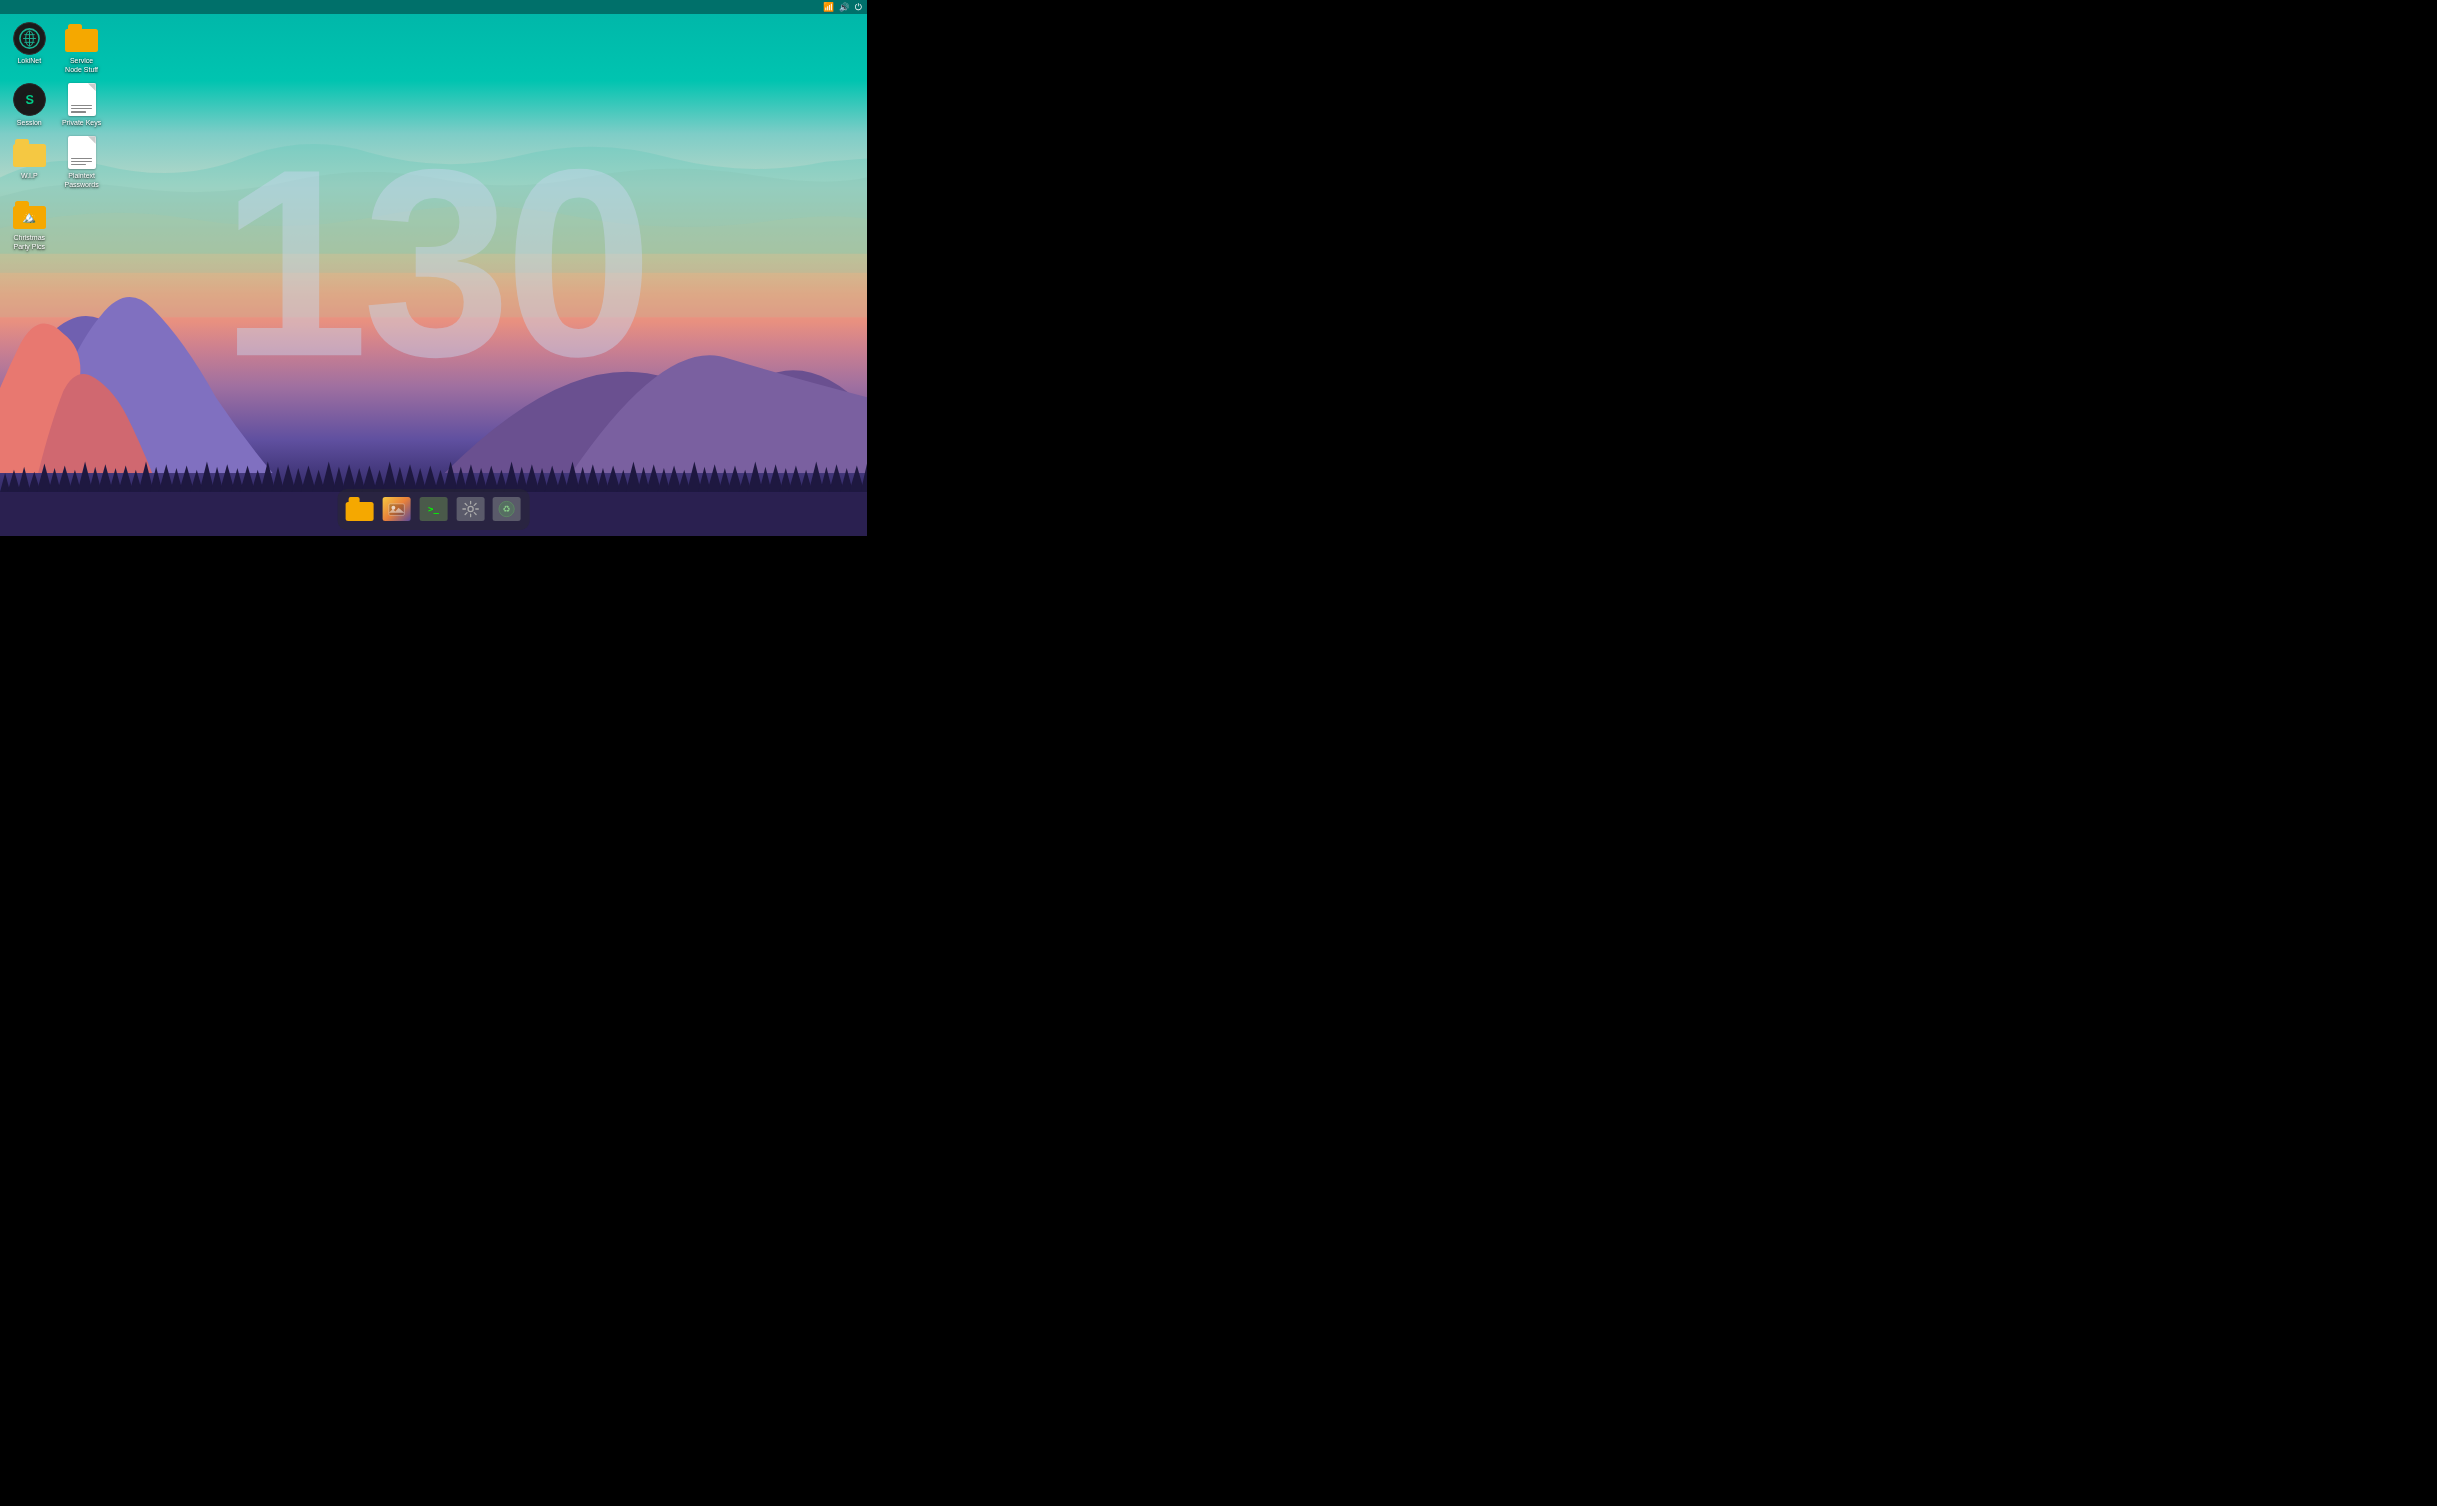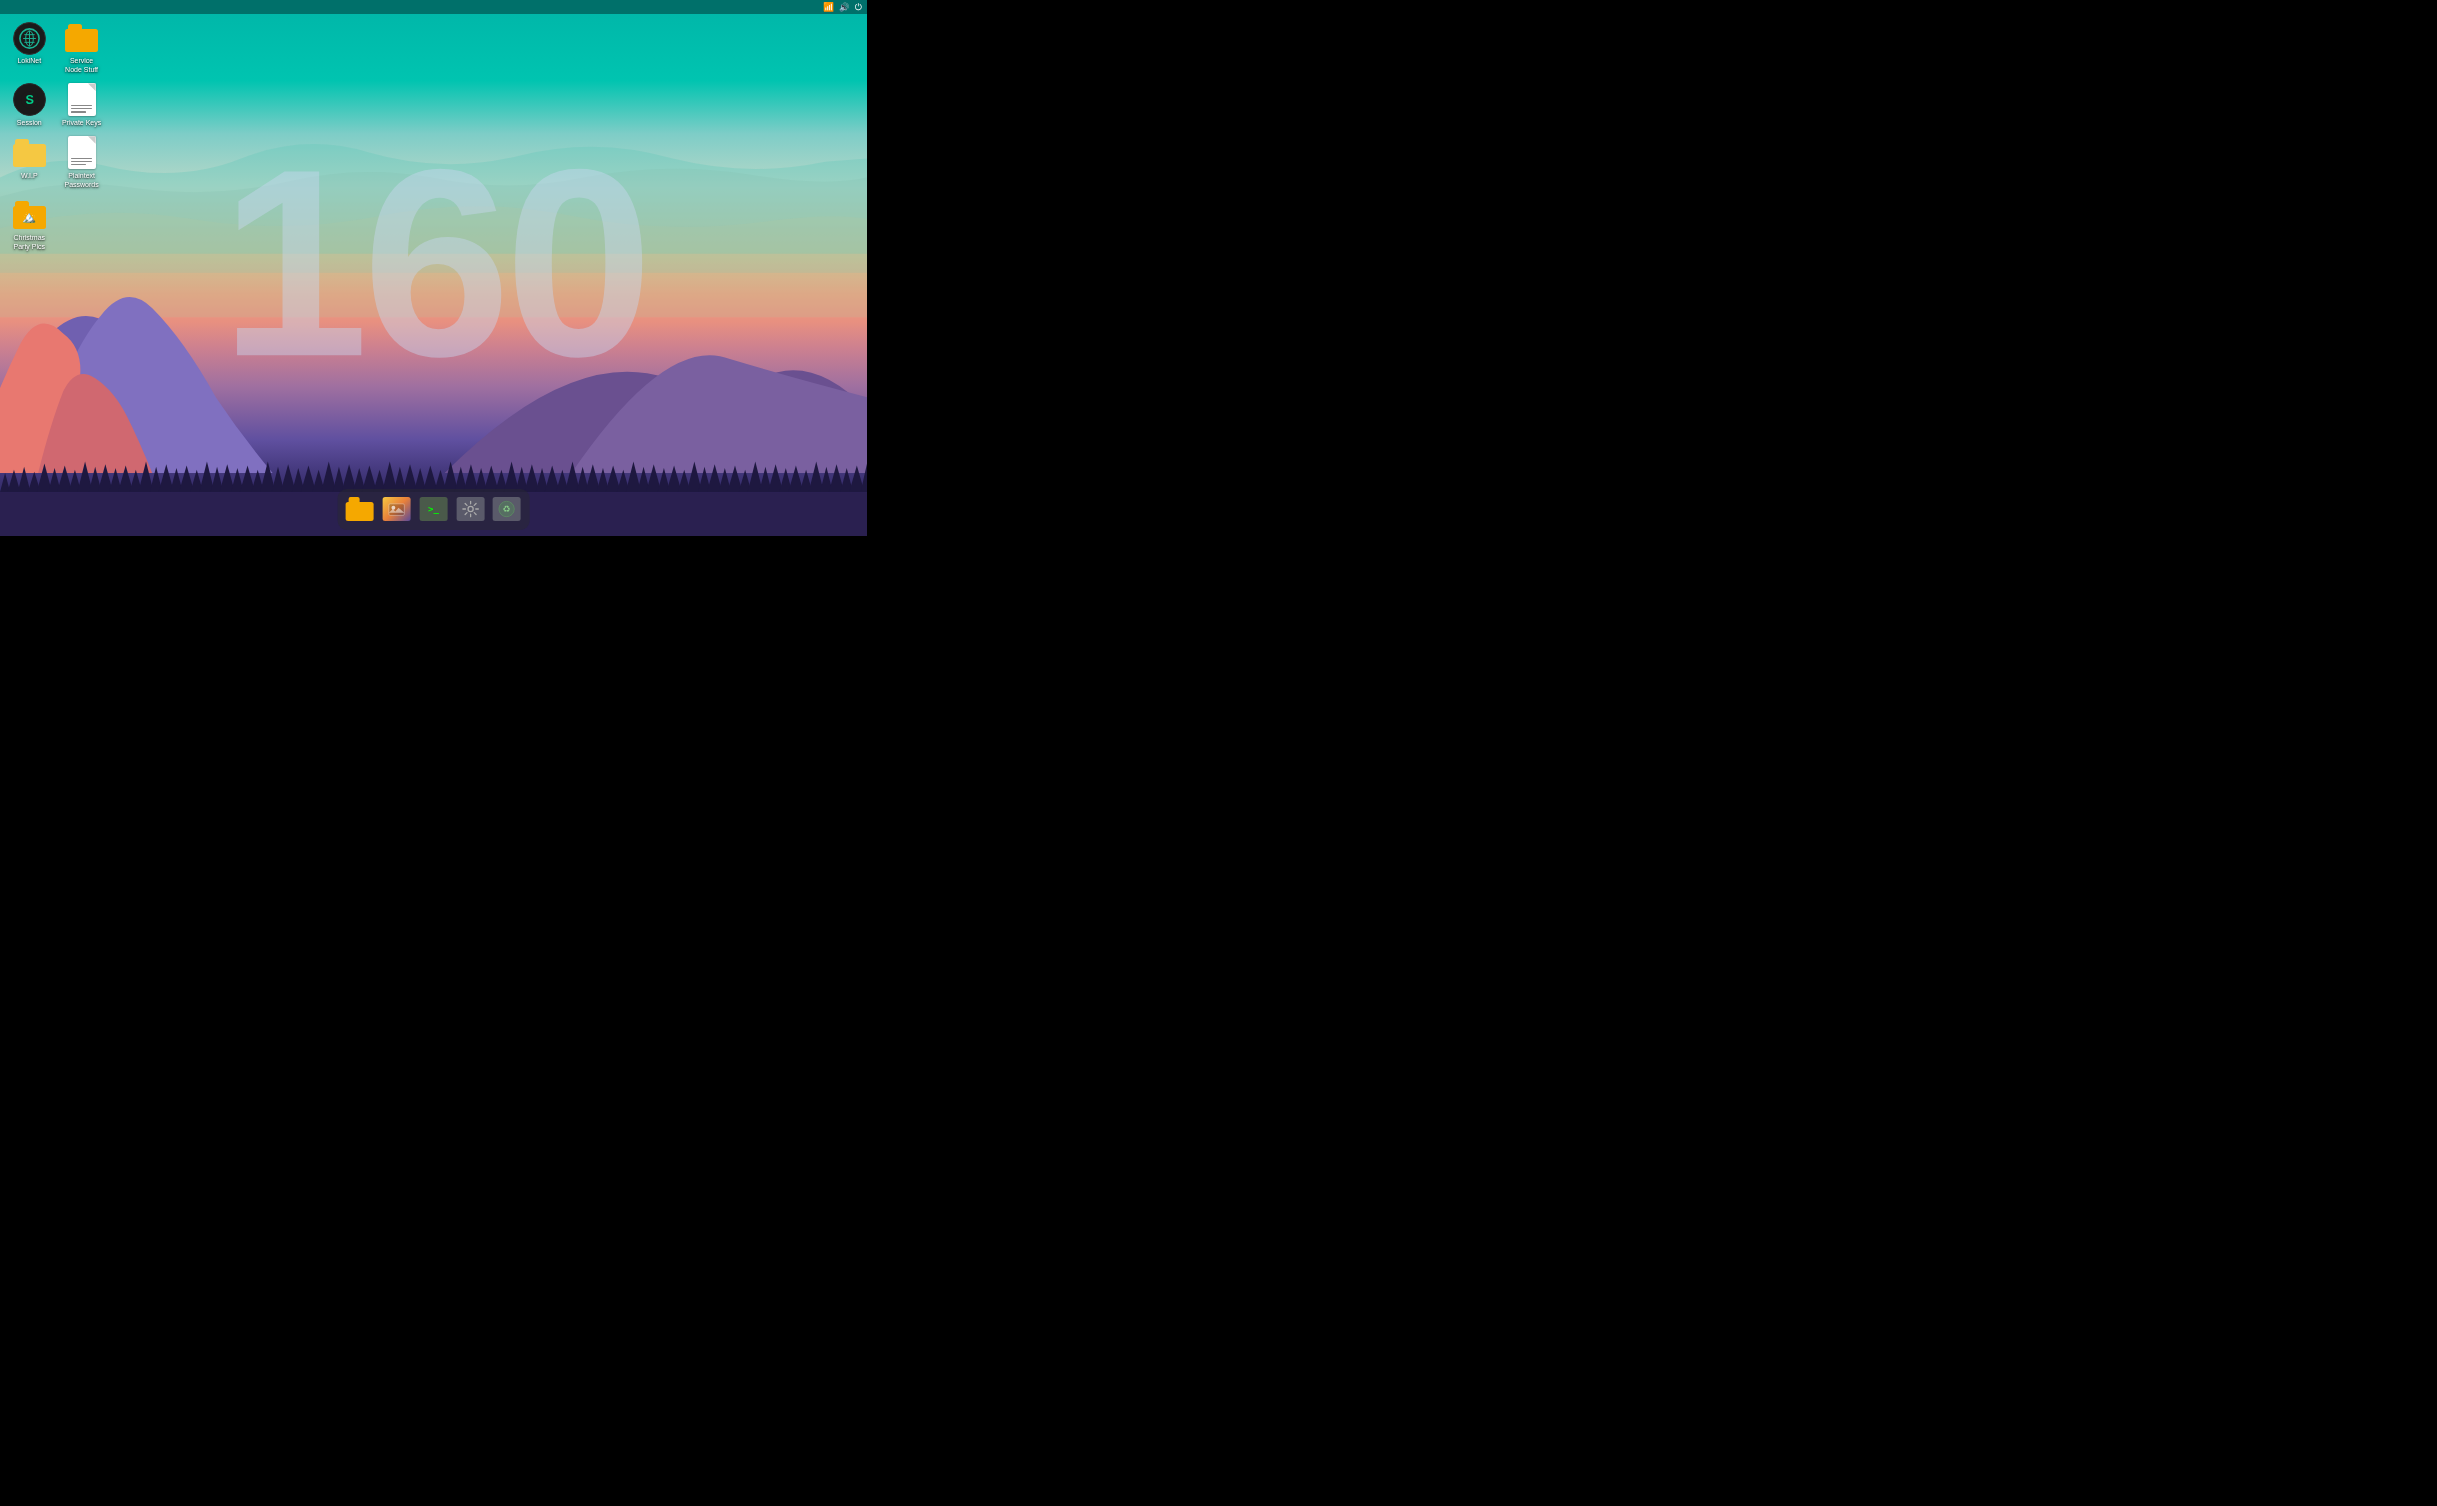--- a/index.html
+++ b/index.html
@@ -465,21 +465,21 @@
       <polygon points="1260,60 1270,25 1280,60"></polygon>
       <polygon points="1274,60 1286,12 1298,60"></polygon>
       <polygon points="1292,60 1302,20 1312,60"></polygon>
       <polygon points="1306,60 1318,16 1330,60"></polygon>
       <polygon points="1324,60 1334,22 1344,60"></polygon>
       <polygon points="1338,60 1350,18 1362,60"></polygon>
       <polygon points="1356,60 1366,15 1376,60"></polygon>
     </g>
   </svg>
 
-  <div class="giant-number">160</div>
+  <div class="giant-number">130</div>
 
   <div class="menubar">
     <div class="menubar-icons">
 
       <span style="font-size:9px;">📶</span>
 
       <span style="font-size:8.3px;">🔊</span>
 
       <span style="font-size:9px;cursor:pointer;">⏻</span>
     </div>

